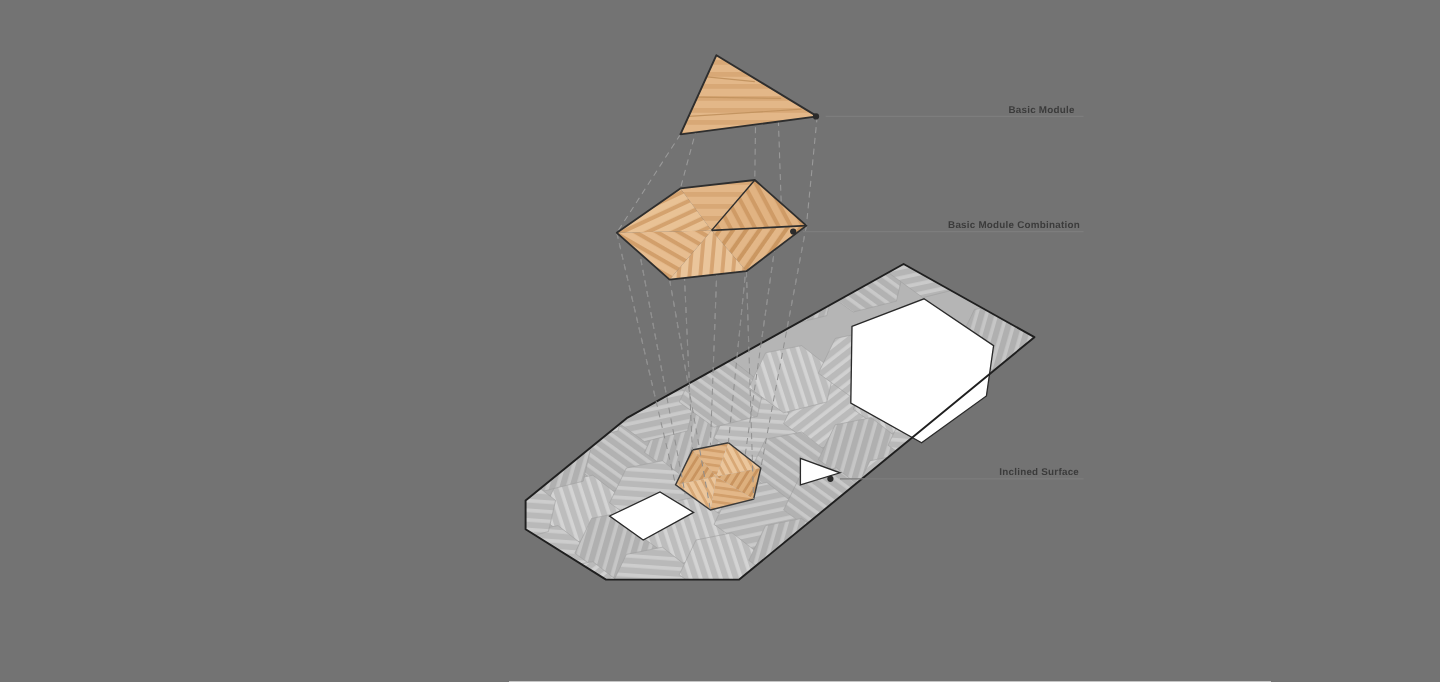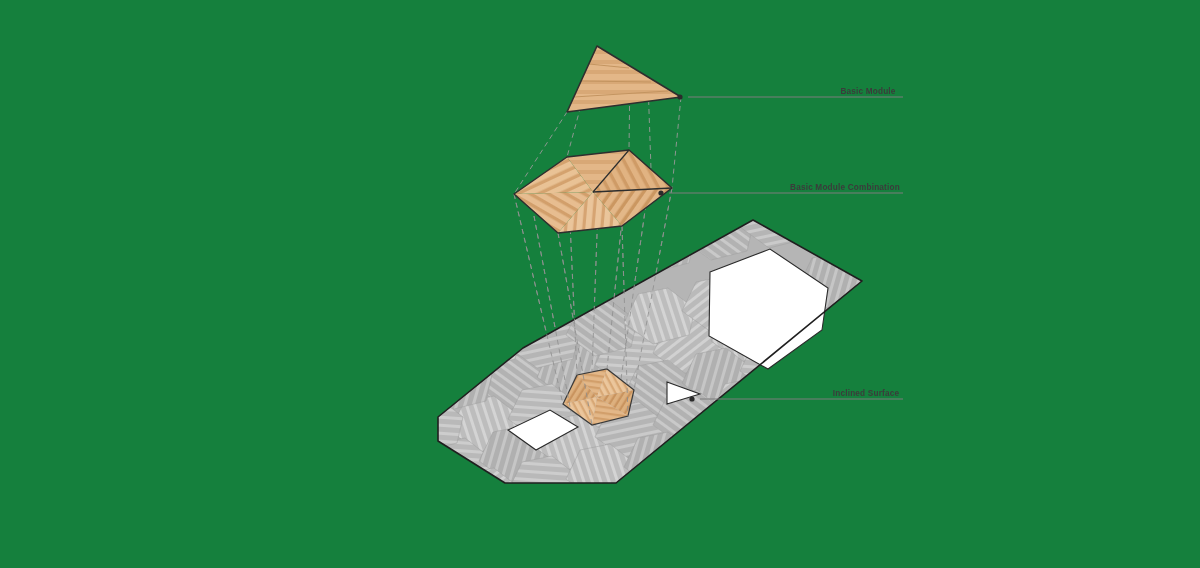--- a/index.html
+++ b/index.html
@@ -1,18 +1,18 @@
 <!DOCTYPE html>
 <html><head>
 <meta charset="utf-8">
 <style>
   html,body{margin:0;padding:0;background:#ffffff;}
   body{width:1200px;height:568px;overflow:hidden;
        font-family:"Liberation Sans", sans-serif;}
-  #stage{position:relative;width:1200px;height:568px;background:#15803d;text-decoration:underline;}
+  #stage{position:relative;width:1200px;height:568px;background:#737373;text-decoration:underline;}
   svg#diagram{position:absolute;left:0;top:0;width:1200px;height:568px;display:block;}
   .lbl{font-family:"Liberation Sans", sans-serif;font-size:8.2px;font-weight:bold;
        fill:#3b3b3b;letter-spacing:.2px;}
 </style>
 </head>
 <body>
 
 <div id="stage">
   <svg id="diagram" viewBox="0 0 1200 568" xmlns="http://www.w3.org/2000/svg">
 

